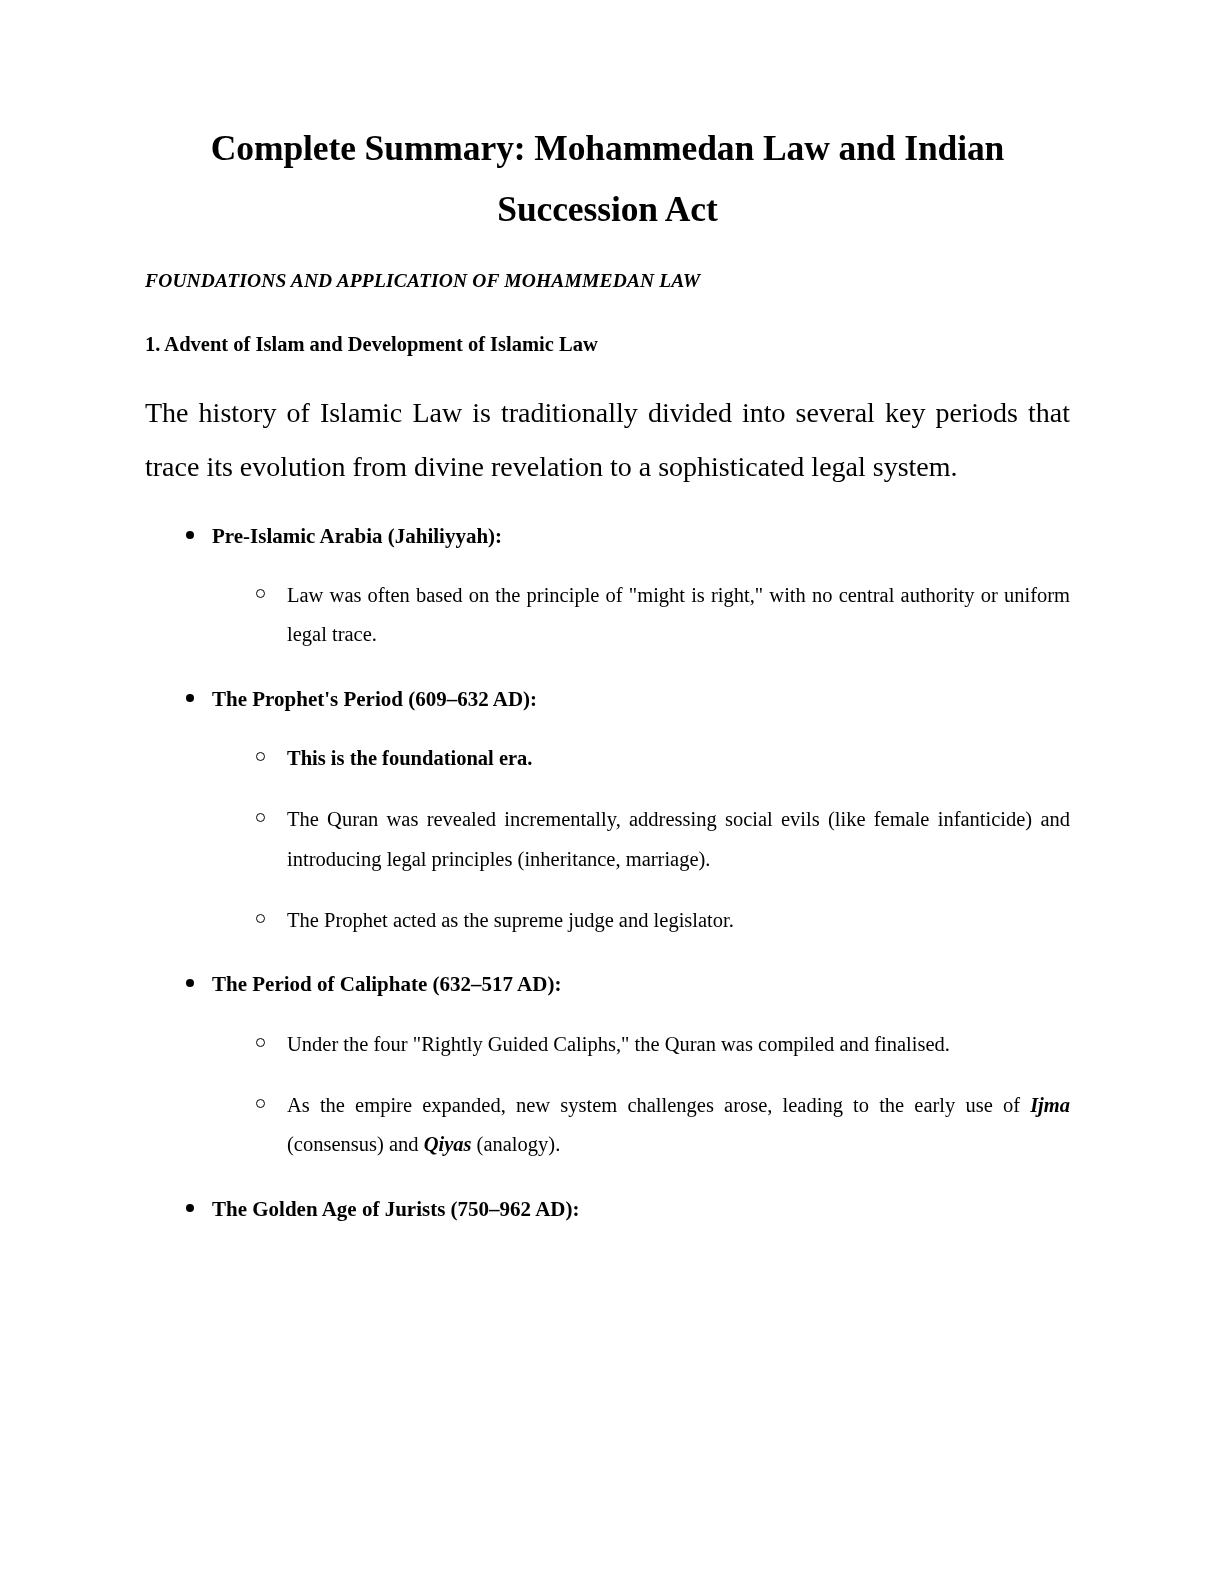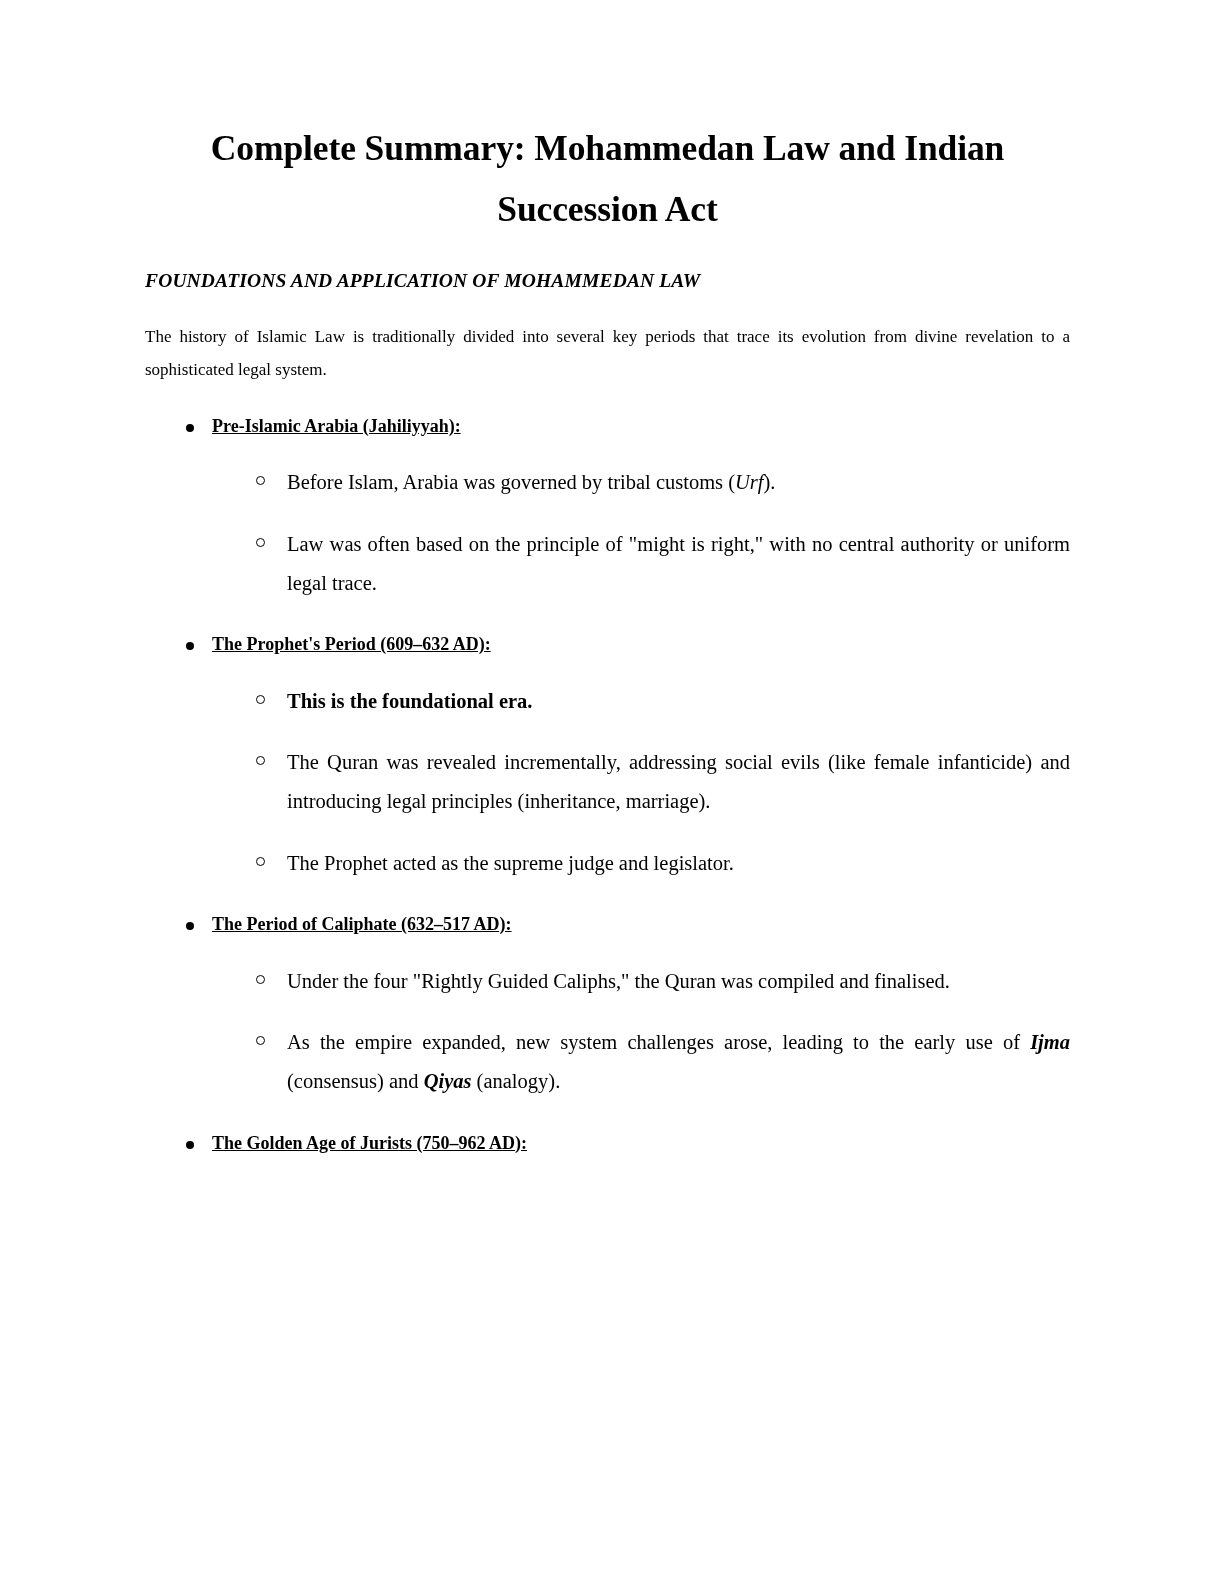--- a/index.html
+++ b/index.html
@@ -49,21 +49,21 @@
   .section-heading {
     font-size: 20.5px;
     font-weight: bold;
     text-align: left;
     margin: 34px 0 0 0;
     line-height: 1.5;
   }
 
   
   .body-para {
-    font-size: 17px;
+    font-size: 28px;
     line-height: 1.92;
     text-align: justify;
     text-justify: inter-word;
     margin: 26px 0 0 0;
   }
 
   
   ul.level1 {
     list-style: none;
     margin: 22px 0 0 0;
@@ -71,25 +71,24 @@
   }
   ul.level1 > li.l1-item {
     position: relative;
     padding-left: 67px;
     margin-top: 0;
   }
   ul.level1 > li.l1-item + li.l1-item {
     margin-top: 0;
   }
   .l1-text {
-    font-size: 18px;
+    font-size: 21px;
     font-weight: bold;
     line-height: 1.92;
     display: block;
-    text-decoration: underline;
   }
   .bullet-disc {
     position: absolute;
     left: 41px;
     top: 15px;
     width: 8px;
     height: 8px;
     background: #000;
     border-radius: 50%;
   }
@@ -138,35 +137,32 @@
 </style>
 </head>
 <body>
 
 <div class="page">
 
   <h1 class="doc-title">Complete Summary: Mohammedan Law and Indian Succession Act</h1>
 
   <p class="doc-subtitle">FOUNDATIONS AND APPLICATION OF MOHAMMEDAN LAW</p>
 
+  <h2 class="section-heading">1. Advent of Islam and Development of Islamic Law</h2>
 
   <p class="body-para">The history of Islamic Law is traditionally divided into several key periods that trace its evolution from divine revelation to a sophisticated legal system.</p>
 
   <ul class="level1">
 
     <li class="l1-item">
       <span class="bullet-disc"></span>
       <span class="l1-text">Pre-Islamic Arabia (Jahiliyyah):</span>
       <ul class="level2">
         <li class="l2-item">
           <span class="bullet-circle"></span>
-          <span class="l2-text"><span>Before Islam, Arabia was governed by tribal customs (</span><em class="term">Urf</em><span>).</span></span>
-        </li>
-        <li class="l2-item">
-          <span class="bullet-circle"></span>
           <span class="l2-text">Law was often based on the principle of "might is right," with no central authority or uniform legal trace.</span>
         </li>
       </ul>
     </li>
 
     <li class="l1-item">
       <span class="bullet-disc"></span>
       <span class="l1-text">The Prophet's Period (609–632 AD):</span>
       <ul class="level2">
         <li class="l2-item">

